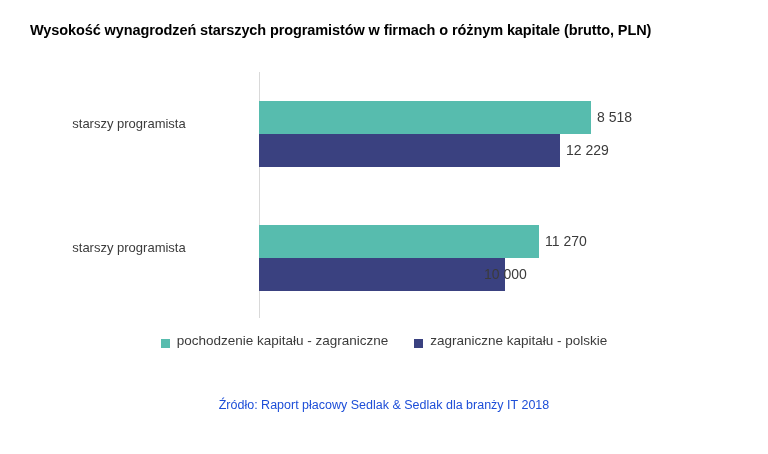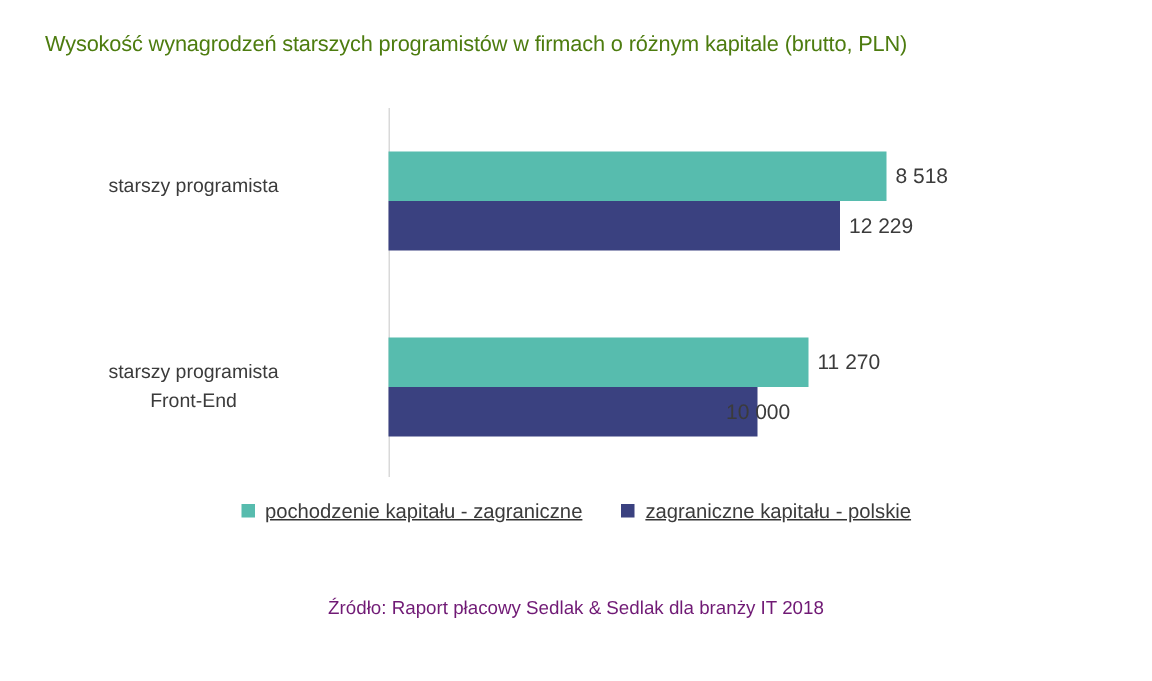--- a/index.html
+++ b/index.html
@@ -24,22 +24,22 @@
     height: 454px;
   }
 
   
   .chart-title {
     position: absolute;
     left: 30px;
     top: 22px;
     width: 710px;
     font-size: 14.5px;
-    font-weight: normal;
-    color: #4d7c0f;
+    font-weight: bold;
+    color: #000000;
     letter-spacing: -0.1px;
     white-space: nowrap;
   }
 
   
   .plot-area {
     position: absolute;
     left: 0;
     top: 0;
     width: 768px;
@@ -101,23 +101,22 @@
     position: absolute;
     left: 0;
     top: 333px;
     width: 768px;
     display: flex;
     justify-content: center;
     align-items: center;
   }
   .legend-item {
     display: flex;
-    align-items: center;
+    align-items: flex-end;
     white-space: nowrap;
-    text-decoration: underline;
   }
   .legend-item + .legend-item { margin-left: 26px; }
   .legend-swatch {
     width: 9px;
     height: 9px;
     margin-right: 7px;
     flex: 0 0 auto;
   }
   .legend-swatch.teal { background: #57bcae; }
   .legend-swatch.navy { background: #3a4180; }
@@ -127,41 +126,40 @@
   }
 
   
   .source-note {
     position: absolute;
     left: 0;
     top: 398px;
     width: 768px;
     text-align: center;
     font-size: 12.5px;
-    color: #701a75;
+    color: #1d4ed8;
   }
 </style>
 </head>
 <body>
 
 <div id="chart-root">
 
   <div class="chart-title">Wysokość wynagrodzeń starszych programistów w firmach o różnym kapitale (brutto, PLN)</div>
 
   <div class="plot-area">
 
     <div class="category-axis-line"></div>
 
     <div class="category-label cat-1">
       <div>starszy programista</div>
     </div>
 
     <div class="category-label cat-2">
       <div>starszy programista</div>
-      <div>Front-End</div>
     </div>
 
     <div class="bar teal bar-g1-teal" style="width: 332px; background: rgb(87, 188, 174);"></div>
     <div class="bar navy bar-g1-navy" style="width: 301px; background: rgb(58, 65, 128);"></div>
 
     <div class="bar teal bar-g2-teal" style="width: 280px; background: rgb(87, 188, 174);"></div>
     <div class="bar navy bar-g2-navy" style="width: 246px; background: rgb(58, 65, 128);"></div>
 
     <div class="value-label vl-g1-teal" style="left: 597px;">8 518</div>
     <div class="value-label vl-g1-navy" style="left: 566px;">12 229</div>

